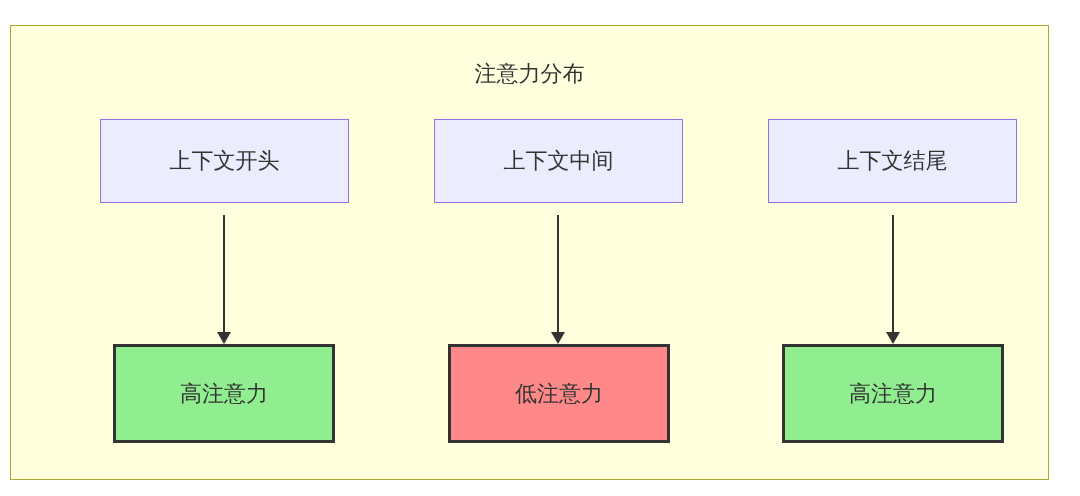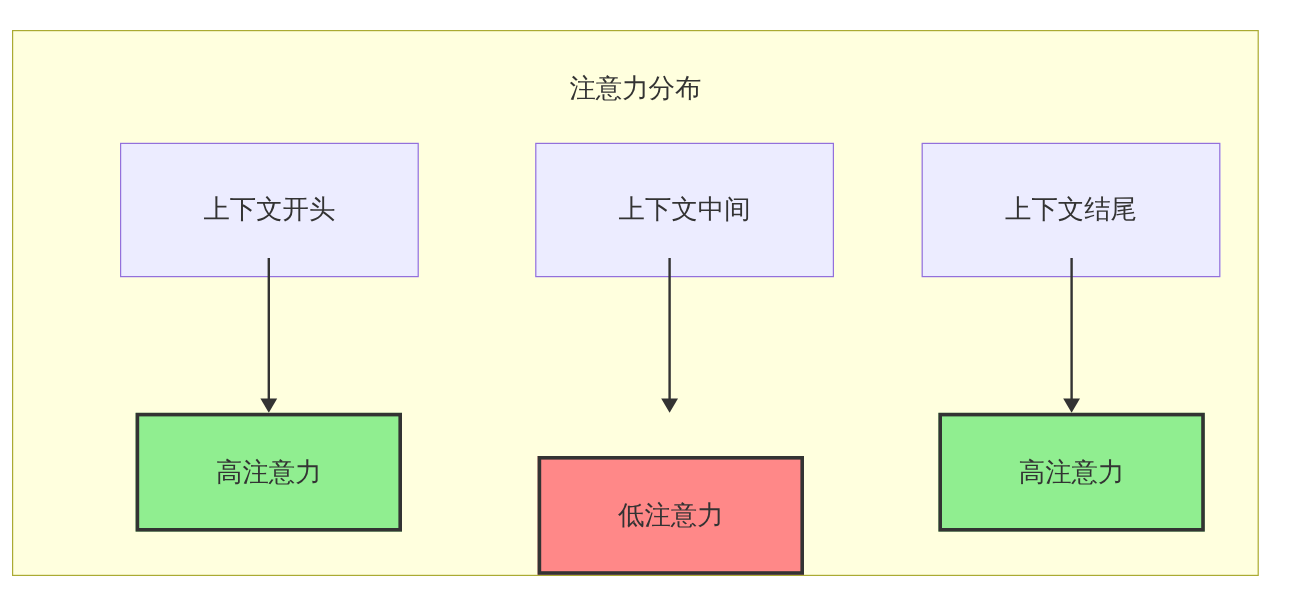--- a/index.html
+++ b/index.html
@@ -38,38 +38,38 @@
     box-sizing: border-box;
     display: flex;
     align-items: center;
     justify-content: center;
     font-size: 22px;
     color: #333333;
     text-align: center;
   }
   .node-top {
     width: 249px;
-    height: 112px;
+    height: 84px;
     top: 93px;
     background: #ECECFF;
     border: 1px solid #9370DB;
   }
   .node-top.col0 { left: 89px; }
-  .node-top.col1 { left: 423px; margin-left: 12px; }
+  .node-top.col1 { left: 423px; }
   .node-top.col2 { left: 757px; align-items: center; }
 
   .node-bottom {
     width: 222px;
     height: 99px;
     top: 318px;
     border: 3px solid #333333;
     text-align: center;
   }
   .node-bottom.high { background: #90EE90; }
-  .node-bottom.low  { background: #FF8888; margin-top: 36px; }
+  .node-bottom.low  { background: #FF8888; }
   .node-bottom.col0 { left: 102px; }
   .node-bottom.col1 { left: 437px; }
   .node-bottom.col2 { left: 771px; }
 
   .arrow {
     position: absolute;
     top: 189px;
     width: 16px;
     height: 129px;
   }

